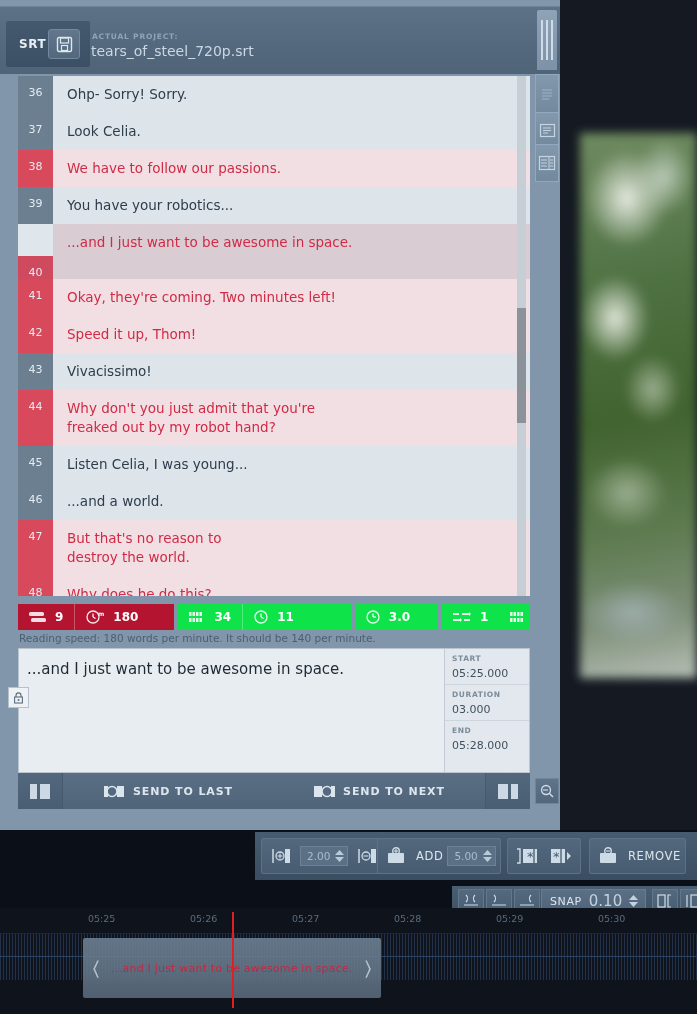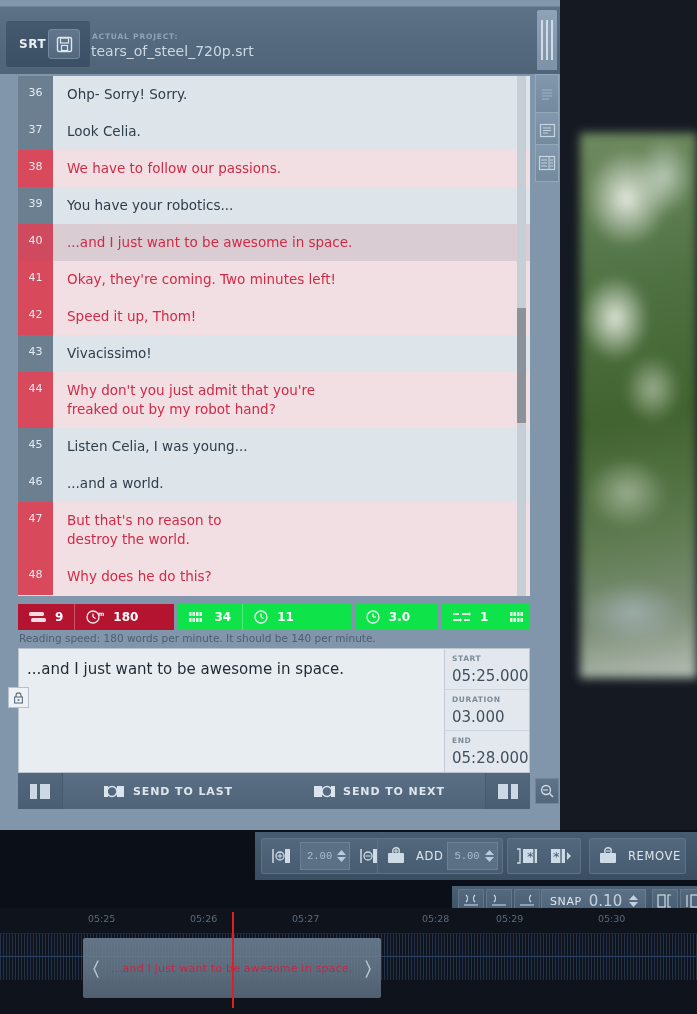--- a/index.html
+++ b/index.html
@@ -87,21 +87,21 @@
     width: 35px; flex: none; color: #e4ecf2; font-size: 11px;
     display: flex; justify-content: center; padding-top: 10px;
   }
   .row .txt {
     flex: 1; padding: 9px 12px 9px 14px; font-size: 13.5px; line-height: 19px;
   }
   .row.ok  .num { background: #6b7f91; }
   .row.ok  .txt { background: #dde5eb; color: #2d3d4c; }
   .row.err .num { background: #d9495c; }
   .row.err .txt { background: #f2dfe3; color: #d02a46; }
-  .row.sel .num { background: #cf4a5e; }
+  .row.sel .num { background: #cf4a5e; margin-top: 32px; }
   .row.sel .txt { background: #d9ccd3; color: #d02a46; }
 
   .list-sb {
     position: absolute; left: 517px; top: 76px; width: 9px; height: 520px;
     background: #c7cfd6;
   }
   .list-sb .thumb {
     position: absolute; left: 0; top: 232px; width: 9px; height: 115px;
     background: #8c9299;
   }
@@ -134,21 +134,21 @@
   .edit-text {
     position: absolute; left: 8px; top: 9px; width: 400px;
     font-size: 15px; color: #1f2a34; line-height: 22px;
   }
   .times {
     position: absolute; right: 0; top: 0; width: 85px; height: 100%;
     border-left: 1px solid #c3ccd5; background: #e2e8ed;
   }
   .tfield { padding: 5px 0 4px 7px; }
   .tfield .lab { font-size: 7.5px; letter-spacing: .6px; color: #7c8b99; font-weight: bold; }
-  .tfield .val { font-size: 15px; color: #41505e; padding-top: 4px; }
+  .tfield .val { font-size: 11px; color: #41505e; padding-top: 4px; }
   .tsep { height: 1px; background: #cdd5dd; }
   .lock {
     position: absolute; left: -11px; top: 38px; width: 21px; height: 21px;
     background: #eef2f5; border: 1px solid #b6c1cb;
     display: flex; align-items: center; justify-content: center;
   }
 
   
   .sendbar {
     position: absolute; left: 18px; top: 773px; width: 512px; height: 36px;
@@ -184,22 +184,22 @@
     position: absolute; top: 6px; height: 36px;
     background: linear-gradient(180deg,#53687d,#485c70);
     border: 1px solid #5d7287; border-radius: 2px;
     display: flex; align-items: center; padding: 0 4px; gap: 4px;
   }
   .g1 { left: 6px; } .g2 { left: 122px; } .g3 { left: 252px; } .g4 { left: 334px; }
   .icn-btn {
     width: 30px; height: 28px; display: flex; align-items: center; justify-content: center;
   }
   .spin {
-    height: 28px; background: #5b7085; border: 1px solid #6c melhor;
-    border: 1px solid #6c8197; display: flex; align-items: center; padding: 0 3px 0 6px; gap: 5px; font-family: Liberation Mono, monospace;
+    height: 20px; background: #5b7085; border: 1px solid #6c melhor;
+    border: 1px solid #6c8197; display: flex; align-items: center; padding: 0 3px 0 6px; gap: 5px;
   }
   .spin .v { font-size: 10.5px; color: #a9bccd; }
   .spin .ar { display: flex; flex-direction: column; gap: 2px; }
   .tb-label { font-size: 11.5px; color: #dce6ee; letter-spacing: .6px; }
 
   
   .snaprow {
     position: absolute; left: 452px; top: 886px; width: 276px; height: 30px;
     background: linear-gradient(180deg,#4d real,#3c4f62);
   }
@@ -732,21 +732,21 @@
         </svg>
       </span>
     </div>
   </div>
 
   <div class="timeline">
     <div class="ruler" id="ruler">
         <span class="tick" style="left: 88px;">05:25</span>
         <span class="tick" style="left: 190px;">05:26</span>
         <span class="tick" style="left: 292px;">05:27</span>
-        <span class="tick" style="left: 394px; margin-left: 28px;">05:28</span>
+        <span class="tick" style="left: 394px;">05:28</span>
         <span class="tick" style="left: 496px;">05:29</span>
         <span class="tick" style="left: 598px;">05:30</span>
       </div>
     <div class="wave"></div>
     <div class="wave-mid"></div>
   </div>
   <div class="clip">
     <span class="handle">〈</span>
     <span class="ctext">...and I just want to be awesome in space.</span>
     <span class="handle">〉</span>

